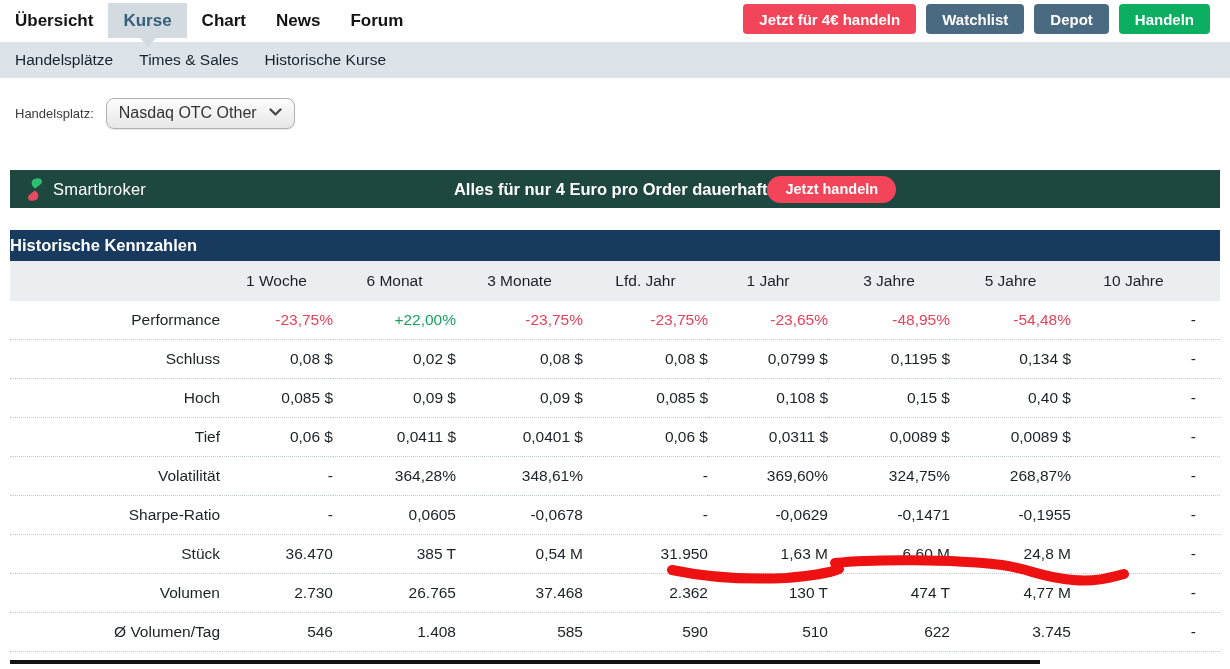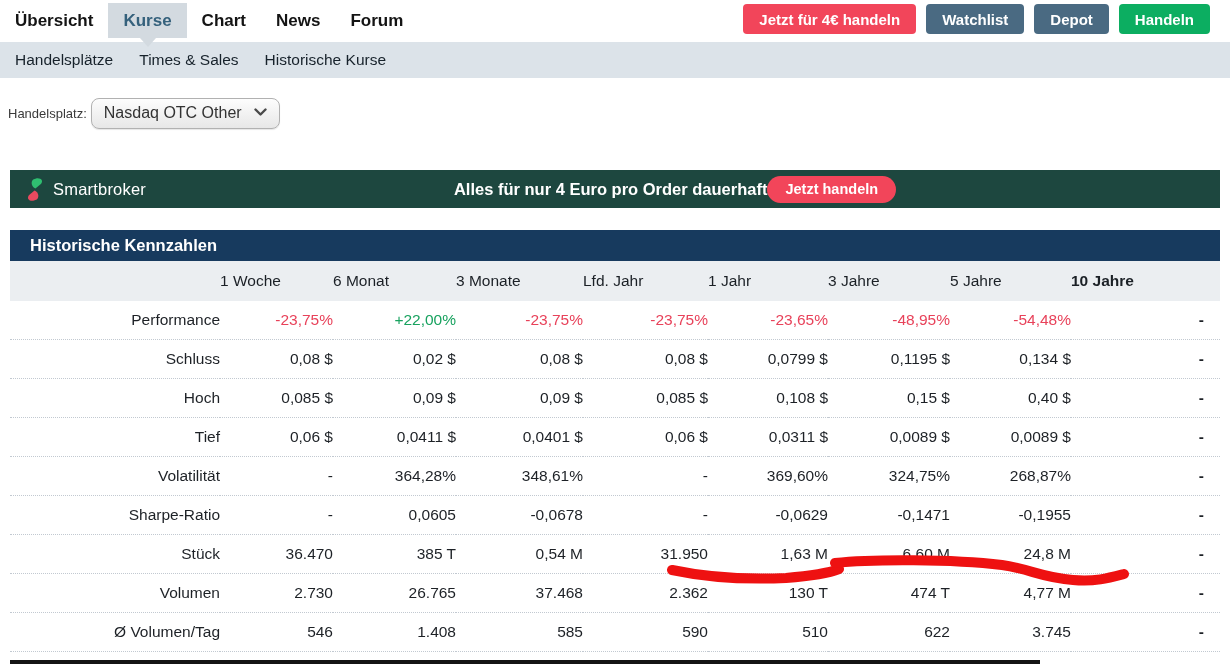--- a/index.html
+++ b/index.html
@@ -18,42 +18,42 @@
   .btn{height:30px;border:none;border-radius:4px;color:#fff;font-weight:700;
        font-size:15px;padding:0 16px;font-family:inherit;cursor:pointer;}
   .btn.red{background:var(--accent-red);}
   .btn.slate{background:var(--slate-button);}
   .btn.green{background:var(--green-button);}
   
   .subnav{height:36px;margin-top:4px;background:#dce3e9;display:flex;align-items:center;
        gap:26px;padding-left:15px;font-size:15.5px;color:#17222b;}
   .subnav span{cursor:pointer;}
   
-  .market{margin:18px 0 0 8px;display:flex;align-items:center;gap:4px;height:34px;}
+  .market{margin:18px 0 0 15px;display:flex;align-items:center;gap:12px;height:34px;}
   .market-label{font-size:13px;color:#3a3a3a;}
   .select{display:inline-flex;align-items:center;gap:12px;border:1px solid #b1b1b1;
        border-radius:8px;background:linear-gradient(#fdfdfd,#e7e7e7);
        padding:5px 12px 6px;font-size:16px;color:#333;box-shadow:0 1px 1px rgba(0,0,0,.1);cursor:pointer;}
   
   .banner{margin:40px 10px 0;height:38px;background:var(--banner-bg);display:flex;
        align-items:center;padding:0 16px;color:#fff;}
   .brand{display:flex;align-items:center;gap:9px;font-size:16.5px;letter-spacing:.2px;justify-content:flex-end;}
   .banner-center{flex:1;display:flex;align-items:center;justify-content:center;}
   .banner-msg{font-weight:700;font-size:16.5px;}
   .banner-cta{background:var(--accent-red);border:none;border-radius:999px;color:#fff;
        padding:5px 18px 6px;font-weight:700;font-size:14.5px;font-family:inherit;cursor:pointer;}
   
   .panel{margin:22px 10px 0;}
   .panel-title{background:var(--table-header-bg);color:#fff;font-weight:700;
-       font-size:16.5px;height:31px;line-height:31px;padding-left:20px;}
+       font-size:16.5px;height:31px;line-height:31px;}
   table{width:100%;border-collapse:collapse;table-layout:fixed;font-size:15.5px;color:#1d2126;}
-  thead th{background:#ebeef1;font-weight:400;height:40px;text-align:left;
+  thead th{background:#ebeef1;font-weight:400;height:40px;text-align:center;
        font-size:15.5px;color:#1b2026;padding:0;}
   thead th:first-child{text-align:left;}
-  thead th:last-child,tbody td:last-child{padding-right:16px;font-weight:bold;}
+  thead th:last-child,tbody td:last-child{padding-right:24px;}
   tbody td{height:38px;text-align:right;border-bottom:1px dotted #c2c9d1;padding:0;}
   tbody td.rowlabel{text-align:right;padding-left:20px;}
   td.neg{color:var(--negative);}
   td.pos{color:var(--positive);}
   
   .bottom-line{margin:8px 0 0 10px;width:1030px;height:4px;background:#141414;}
   .marker{position:absolute;left:0;top:0;width:1230px;height:669px;pointer-events:none;z-index:10;}
   .marker path{stroke:var(--marker-red);stroke-width:10;fill:none;
        stroke-linecap:round;stroke-linejoin:round;}
 </style>

